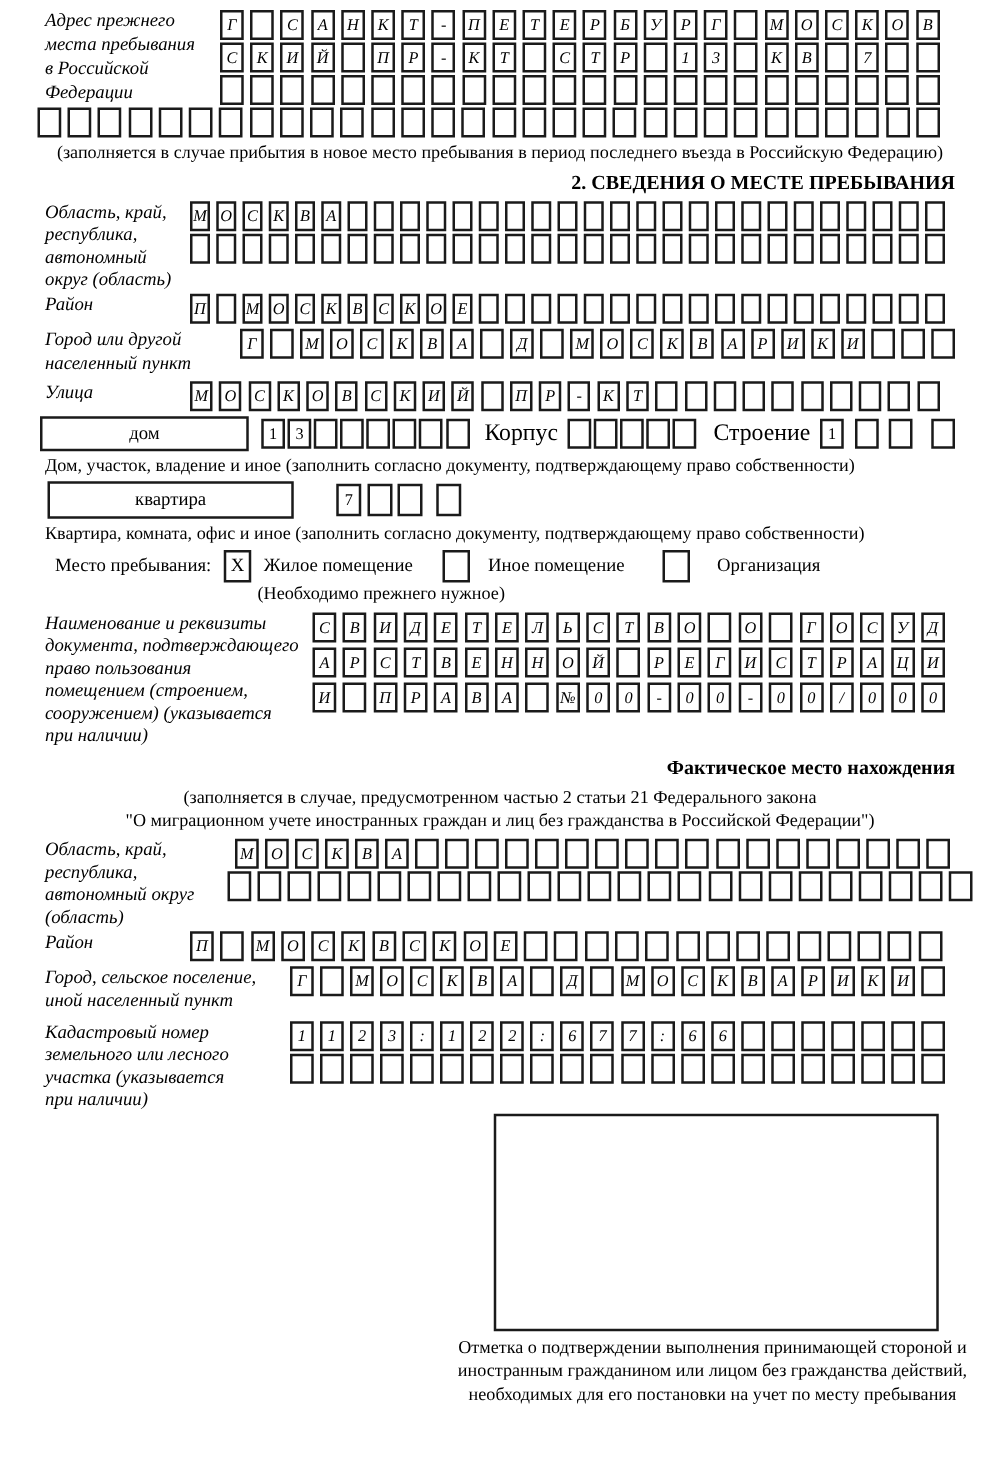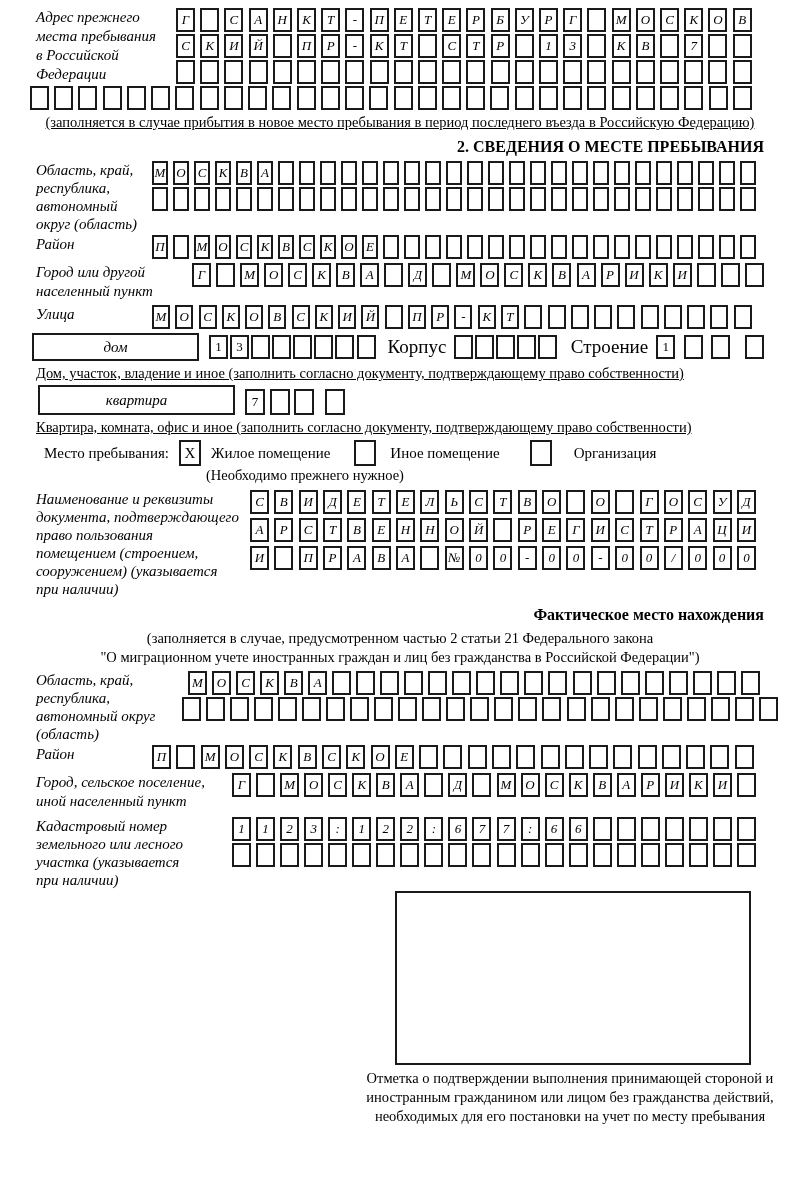--- a/index.html
+++ b/index.html
@@ -20,37 +20,37 @@
         display:flex;align-items:center;justify-content:center;font-size:13px;flex-shrink:0;}
   .r-addr{width:576px;} .r-full{width:722px;margin-left:-6px;margin-top:2px;}
   .r29{width:604px;} .r29 .cell{width:16px;}
   .r26{width:600px;} .r26 .cell{width:18px;}
   .r24i{width:572px;margin-left:28px;}
   .r21{width:506px;}
   .r24f{width:572px;margin-left:28px;}
   .r25{width:602px;}
   .r22{width:524px;}
 
-  .caption{font-size:14.5px;line-height:18px;text-decoration:underline;}
+  .caption{font-size:14.5px;line-height:18px;}
   .caption.center{text-align:center;margin-top:3px;}
   .caption.left{margin-top:3px;}
   .sec-title{text-align:right;font-weight:bold;font-size:16px;line-height:21px;margin-top:5px;}
   .subcap{text-align:center;font-size:14.5px;line-height:19px;}
 
   .house-row{display:flex;align-items:center;margin-top:4px;height:28px;}
   .widebox{border:2px solid #1a1a1a;box-sizing:border-box;height:28px;
-           display:flex;align-items:center;justify-content:center;font-size:15px;flex-shrink:0;font-style:italic;}
+           display:flex;align-items:center;justify-content:center;font-size:15px;flex-shrink:0;}
   .wb-dom{width:167px;margin-left:-4px;}
   .wb-kv{width:197px;margin-left:2px;height:30px;}
   .inline-label{font-size:19px;flex-shrink:0;}
   .hr-cells1{width:187px;margin-left:10px;}
   .hr-cells2{width:115px;margin-left:8px;}
   .hr-cells3{width:121px;margin-left:8px;}
   .hr-cells3 .cell:last-child{margin-left:6px;}
-  .kv-row{display:flex;align-items:flex-end;margin-top:3px;height:30px;}
+  .kv-row{display:flex;align-items:center;margin-top:3px;height:30px;gap:24px;}
   .kv-cells{width:100px;margin-left:10px;}
   .kv-cells .cell{width:20px;height:26px;}
   .kv-cells .cell:last-child{margin-left:6px;}
 
   .mesto-row{display:flex;align-items:center;margin-top:4px;height:26px;font-size:15px;}
   .checkbox{width:22px;height:26px;border:2px solid #1a1a1a;box-sizing:border-box;flex-shrink:0;
             display:flex;align-items:center;justify-content:center;font-size:15px;}
   .mesto-note{font-size:14.5px;line-height:18px;margin-left:170px;}
 
   .stamp-box{margin-left:359px;width:356px;height:174px;border:2px solid #1a1a1a;box-sizing:border-box;margin-top:2px;}

